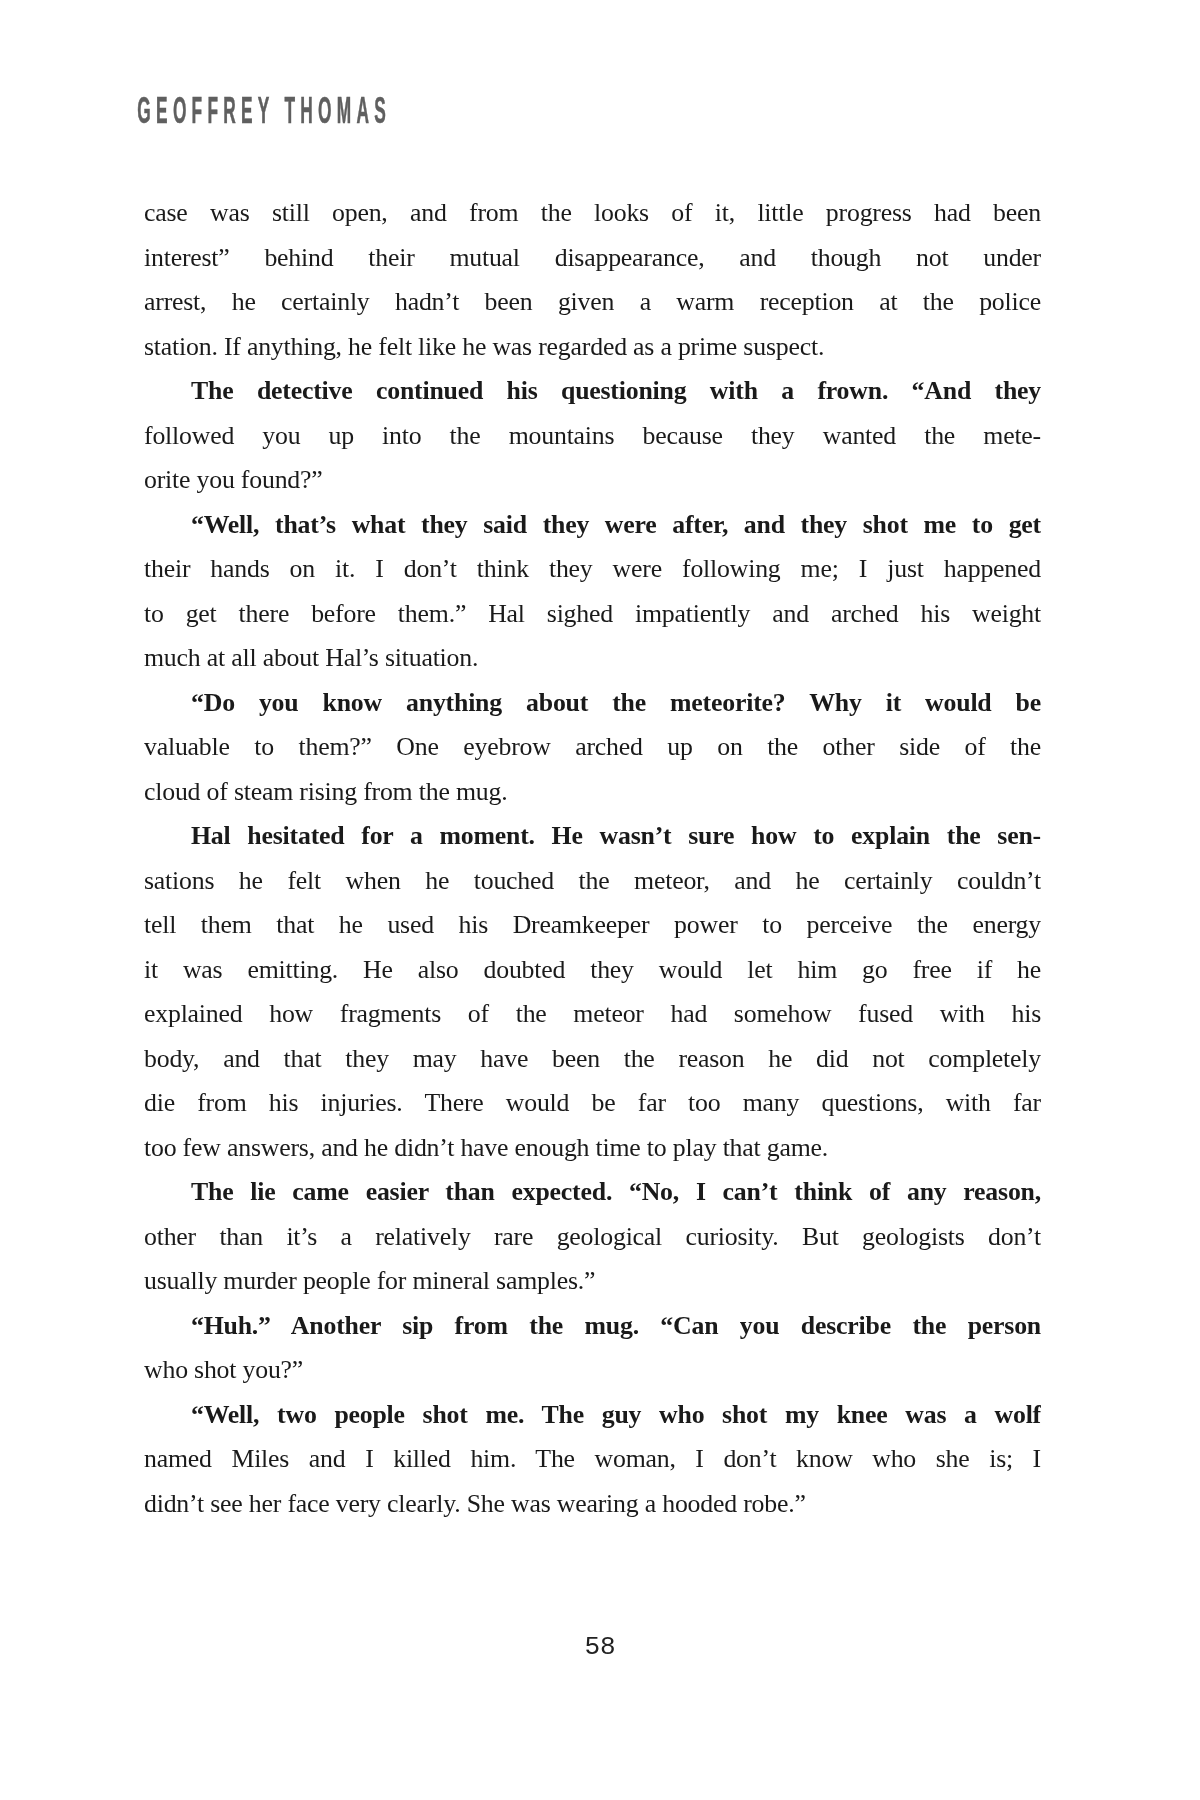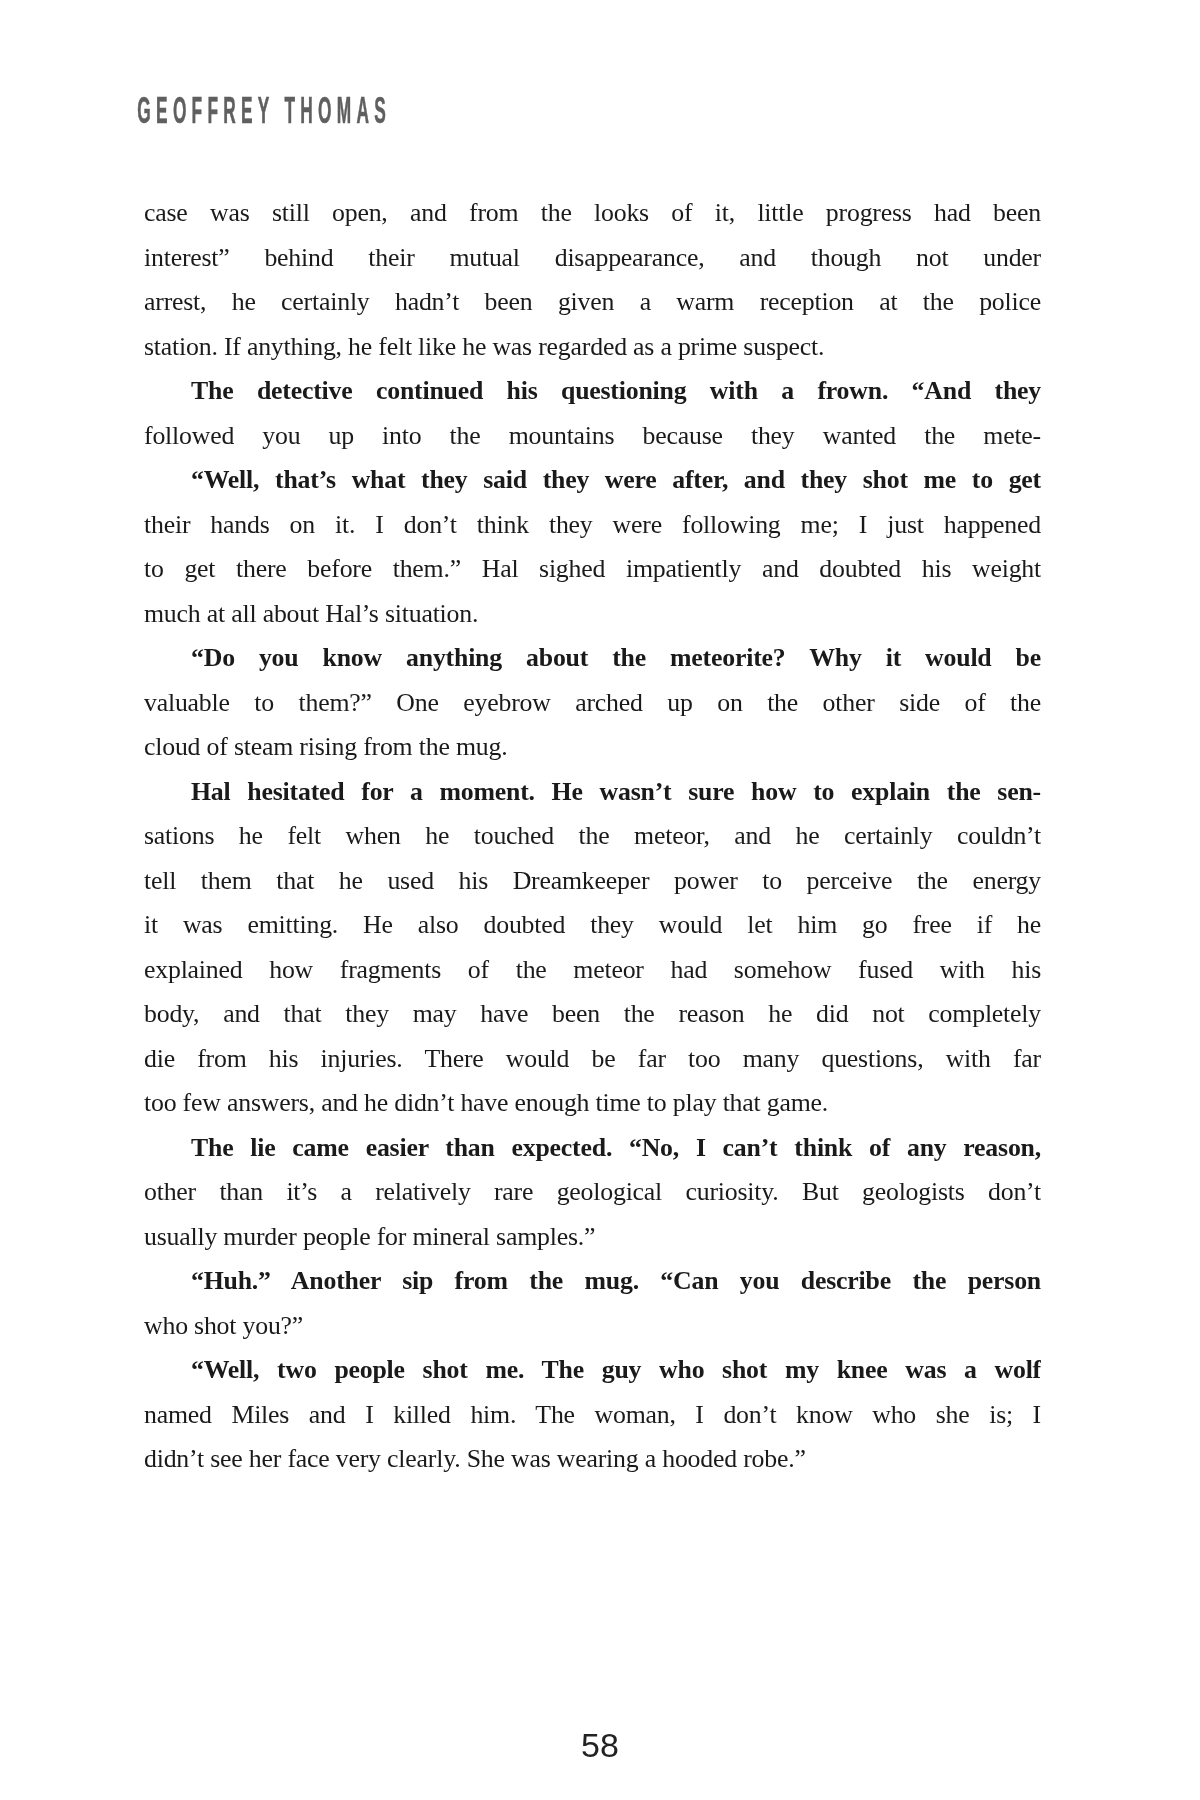--- a/index.html
+++ b/index.html
@@ -59,26 +59,26 @@
   .line.last {
     text-align-last: left;
   }
   .line.indent {
     padding-left: 47px;
     font-weight: bold;
   }
   
   .folio {
     position: absolute;
-    top: 1726px;
+    top: 1632px;
     left: 0;
     width: 100%;
     text-align: center;
-    font-family: Liberation Sans, sans-serif;
-    font-size: 34px;
+    font-family: Liberation Mono, monospace;
+    font-size: 26px;
     color: #222222;
   }
 </style>
 </head>
 <body>
 
 <div class="page">
 
   <div class="running-head">
     <span class="author">GEOFFREY THOMAS</span>
@@ -89,26 +89,27 @@
     <div class="para">
       <div class="line">case was still open, and from the looks of it, little progress had been</div>
       <div class="line">interest” behind their mutual disappearance, and though not under</div>
       <div class="line">arrest, he certainly hadn’t been given a warm reception at the police</div>
       <div class="line last">station. If anything, he felt like he was regarded as a prime suspect.</div>
     </div>
 
     <div class="para">
       <div class="line indent">The detective continued his questioning with a frown. “And they</div>
       <div class="line">followed you up into the mountains because they wanted the mete-</div>
+      <div class="line last">orite you found?”</div>
     </div>
 
     <div class="para">
       <div class="line indent">“Well, that’s what they said they were after, and they shot me to get</div>
       <div class="line">their hands on it. I don’t think they were following me; I just happened</div>
-      <div class="line">to get there before them.” Hal sighed impatiently and doubted his weight</div>
+      <div class="line">to get there before them.” Hal sighed impatiently and arched his weight</div>
       <div class="line last">much at all about Hal’s situation.</div>
     </div>
 
     <div class="para">
       <div class="line indent">“Do you know anything about the meteorite? Why it would be</div>
       <div class="line">valuable to them?” One eyebrow arched up on the other side of the</div>
       <div class="line last">cloud of steam rising from the mug.</div>
     </div>
 
     <div class="para">

